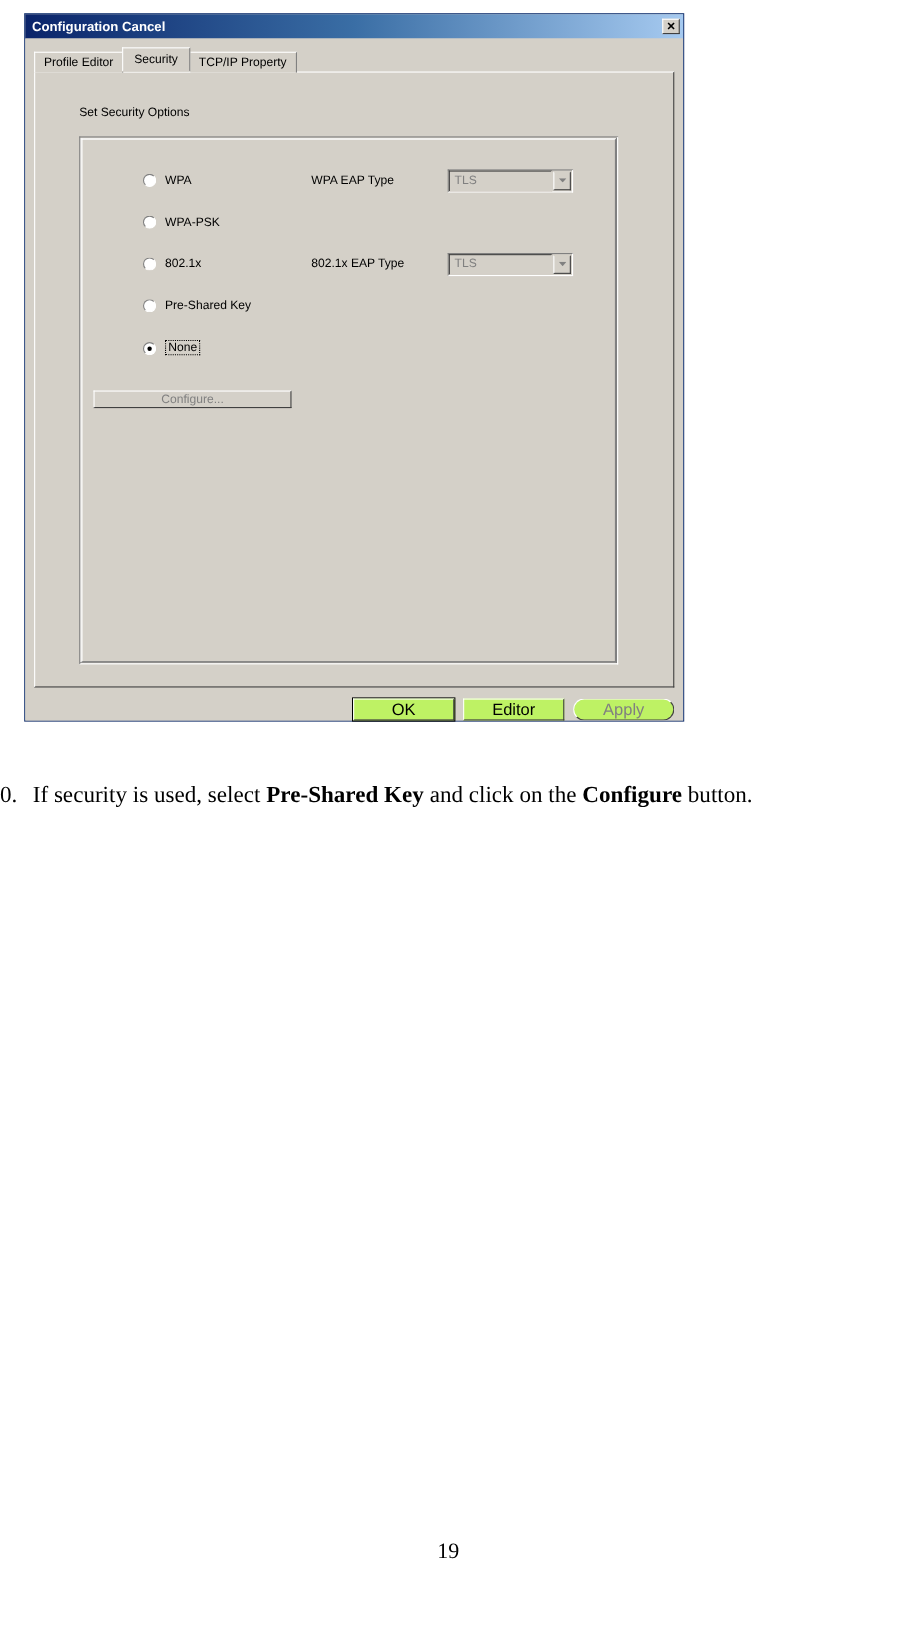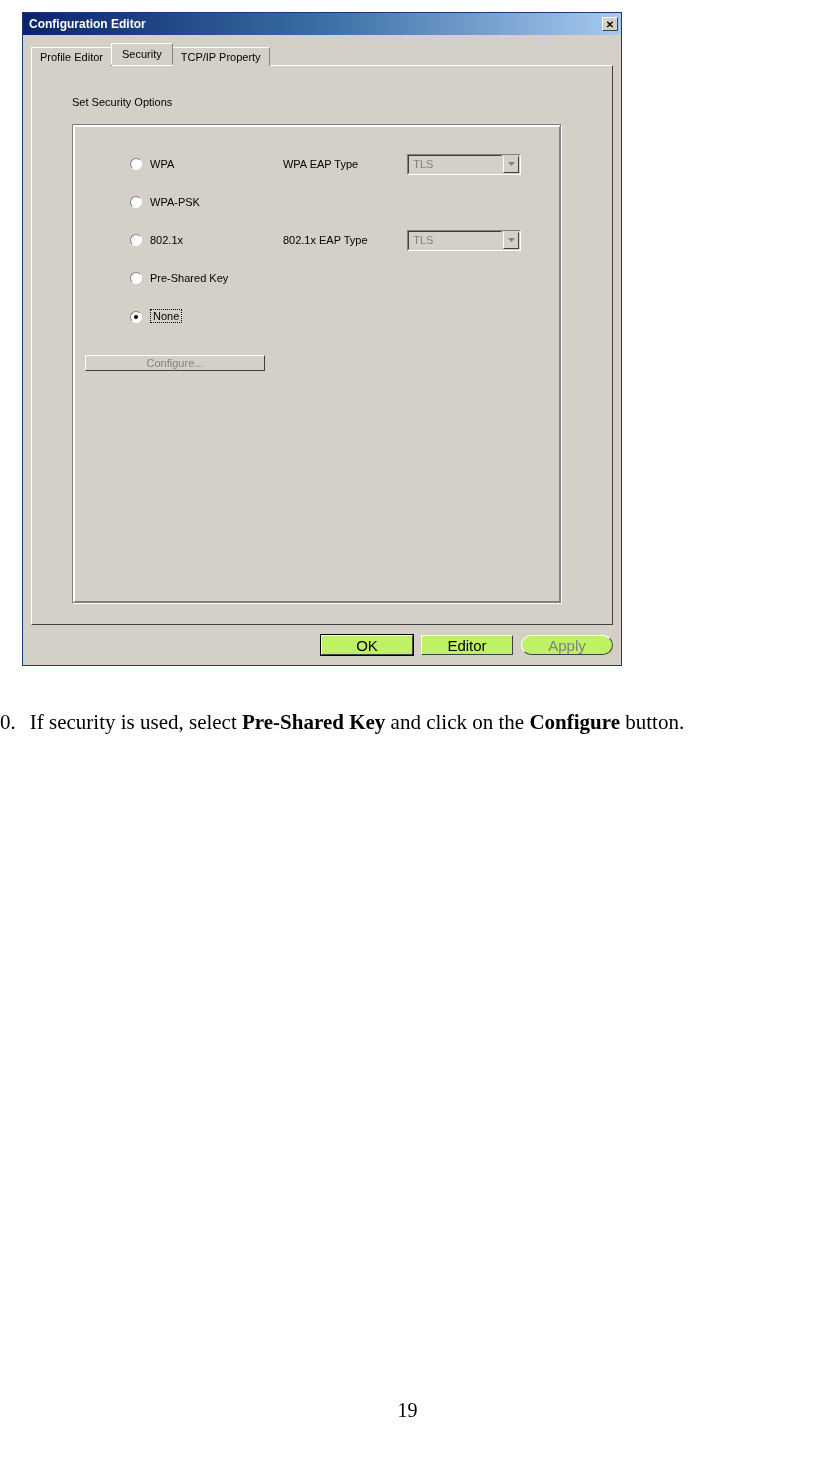--- a/index.html
+++ b/index.html
@@ -42,21 +42,21 @@
       border-bottom: 1px solid #404040;
       display: flex;
       align-items: center;
       justify-content: center;
       color: #000000;
       font-weight: bold;
       font-size: 10px;
       font-family: Arial, sans-serif;
     }
     .dialog-body {
-      padding: 8px 8px 10px 8px;
+      padding: 8px 8px 0 8px;
       background: #d4d0c8;
     }
     .tabs {
       display: flex;
       align-items: flex-end;
       position: relative;
       z-index: 2;
     }
     .tab {
       background: #d4d0c8;
@@ -254,21 +254,21 @@
       font-family: "Times New Roman", serif;
       font-size: 20px;
       color: #000000;
     }
   </style>
 </head>
 <body>
 
 <div class="dialog">
   <div class="titlebar">
-    <span>Configuration Editor</span>
+    <span>Configuration Cancel</span>
     <div class="close-btn">
       <span>✕</span>
     </div>
   </div>
   <div class="dialog-body">
     <div class="tabs">
       <div class="tab">Profile Editor</div>
       <div class="tab active">Security</div>
       <div class="tab">TCP/IP Property</div>
     </div>

